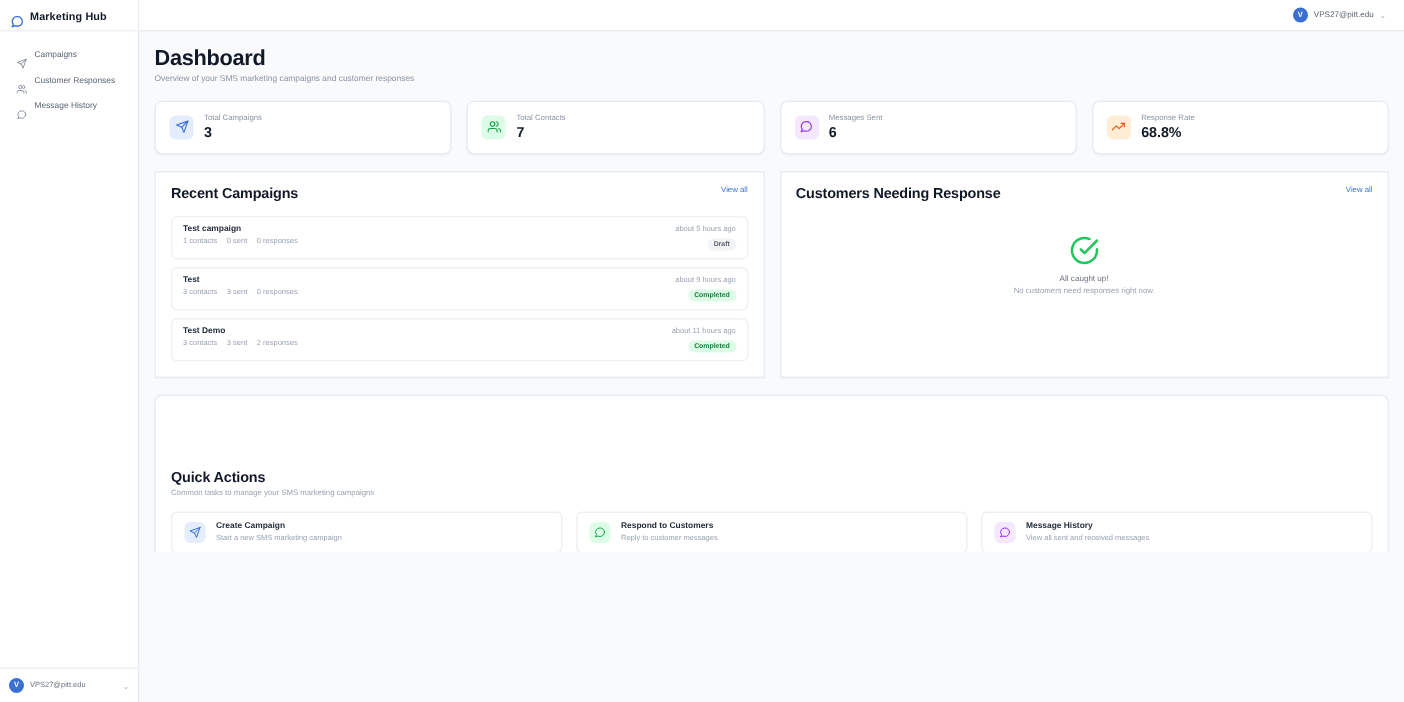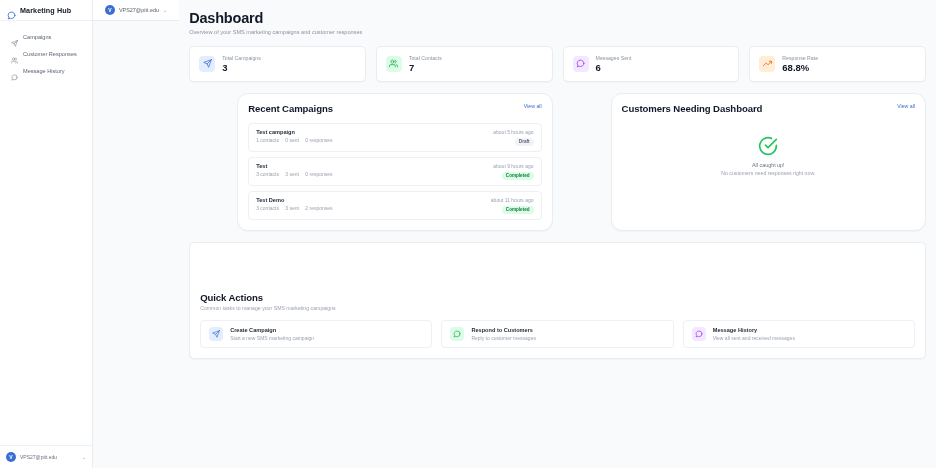--- a/index.html
+++ b/index.html
@@ -50,21 +50,21 @@
     width: 10px; height: 10px; border-radius: 50%;
     background: #3b6fd4; color: #fff;
     font-size: 5px; font-weight: bold;
     display: flex; align-items: center; justify-content: center;
     flex: 0 0 10px;
   }
   .side-user-email { font-size: 5px; color: #6b7280; white-space: nowrap; overflow: hidden; }
   .caret { font-size: 5px; color: #9aa3af; margin-left: auto; }
 
   
-  .main { flex: 1; display: flex; flex-direction: row; min-width: 0; }
+  .main { flex: 1; display: flex; flex-direction: column; min-width: 0; }
   .topbar {
     height: 21px; background: #ffffff;
     border-bottom: 1px solid #e8ecf1;
     display: flex; align-items: center; justify-content: flex-end;
     padding: 0 12px;
   }
   .topbar-user { display: flex; align-items: center; gap: 4px; cursor: pointer; }
   .topbar-email { font-size: 5.4px; color: #5b6472; }
 
   
@@ -86,24 +86,23 @@
     flex: 0 0 16px;
   }
   .stat-ic svg { width: 9px; height: 9px; display: block; }
   .stat-label { font-size: 5.2px; color: #8b94a3; }
   .stat-value { font-size: 9.5px; font-weight: bold; color: #111827; margin-top: 1px; }
 
   
   .panels { display: flex; gap: 10px; margin-top: 11px; }
   .panel {
     flex: 1; background: #fff; border: 1px solid #e9edf2;
-    border-radius: 11px; padding: 9px 10px 10px 10px;
+    border-radius: 0; padding: 9px 10px 10px 10px;
     box-shadow: 0 1px 1px rgba(16,24,40,.03);
     min-width: 0;
-    margin-left: 48px;
   }
   .panel-head { display: flex; align-items: flex-start; justify-content: space-between; }
   .panel-title { font-size: 9.6px; font-weight: bold; color: #111827; letter-spacing: -.1px; }
   .view-all { font-size: 5.2px; color: #3b6fd4; cursor: pointer; }
 
   
   .camp-list { margin-top: 9px; }
   .camp-row {
     border: 1px solid #edf0f4; border-radius: 4px;
     padding: 5px 7px; margin-bottom: 5px;
@@ -334,21 +333,21 @@
                 <span class="camp-time">about 11 hours ago</span>
                 <span class="badge badge-completed">Completed</span>
               </div>
             </div>
 
           </div>
         </section>
 
         <section class="panel">
           <div class="panel-head">
-            <span class="panel-title">Customers Needing Dashboard</span>
+            <span class="panel-title">Customers Needing Response</span>
             <span class="view-all">View all</span>
           </div>
           <div class="empty">
             <span class="empty-check">
               <svg viewBox="0 0 24 24" fill="none" stroke="#22c55e" stroke-width="2" stroke-linecap="round" stroke-linejoin="round">
                 <path d="M22 11.08V12a10 10 0 1 1-5.93-9.14"></path>
                   <polyline points="22 4 12 14.01 9 11.01"></polyline>
               </svg>
             </span>
             <div class="empty-title">All caught up!</div>

